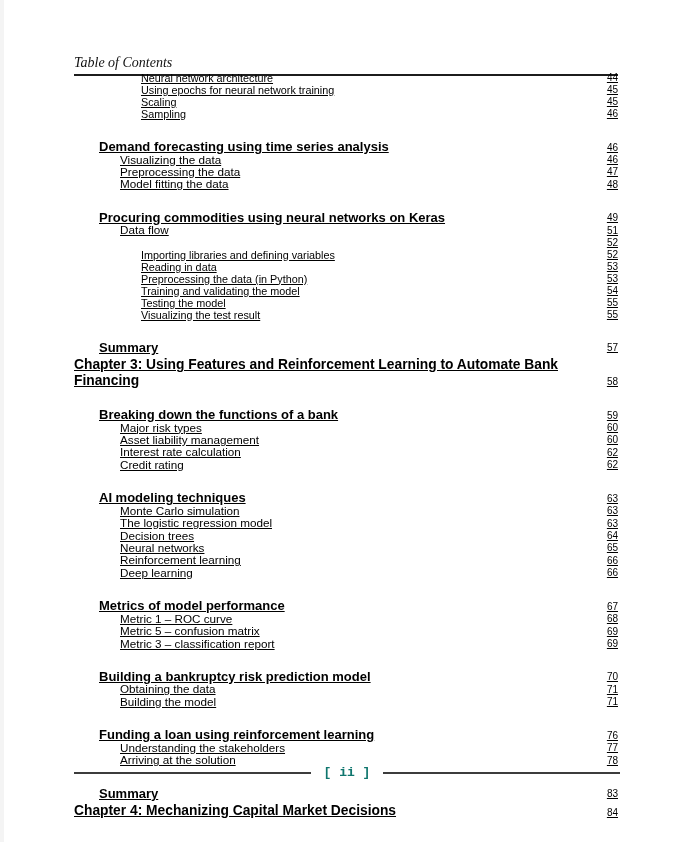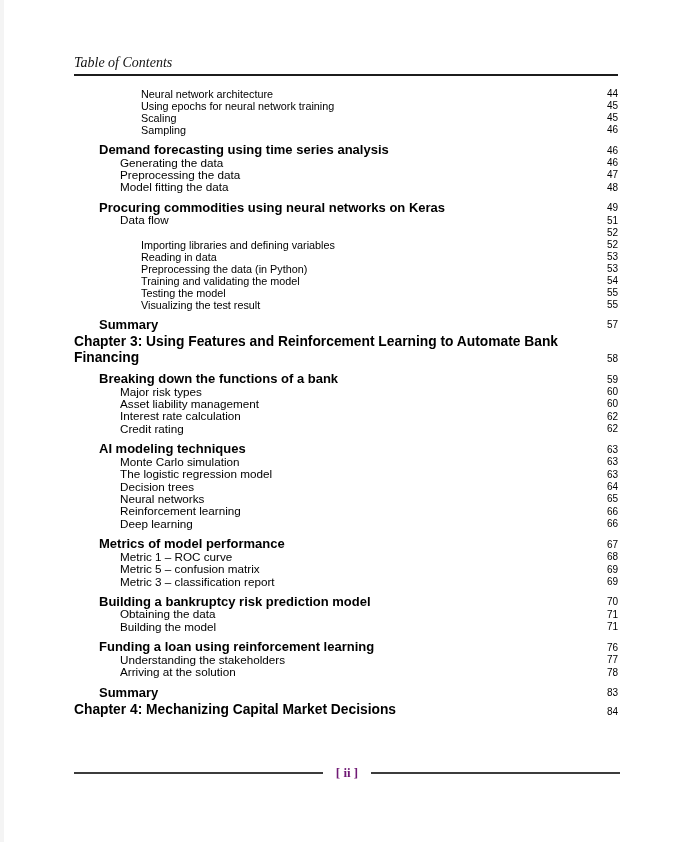--- a/index.html
+++ b/index.html
@@ -43,21 +43,22 @@
   .header-rule {
     margin-top: 4px;
     height: 2px;
     background: #1c1c1c;
   }
   
   .toc {
     position: absolute;
     left: 74px;
     right: 64px;
-    top: 88px;
+    top: 72px;
+    text-decoration: underline;
   }
   .toc-row {
     display: flex;
     align-items: flex-end;
   }
   .toc-title {
     display: block;
   }
   .toc-page {
     margin-left: auto;
@@ -72,21 +73,21 @@
     font-size: 13.8px;
     line-height: 15.5px;
     margin-top: 3px;
     margin-bottom: 1px;
   }
   .level-0 .toc-title { max-width: 512px; }
   .level-1 {
     font-weight: bold;
     font-size: 13px;
     line-height: 13.5px;
-    margin-top: 7px;
+    margin-top: 20px;
     padding-left: 25px;
     justify-content: center;
   }
   .level-2 {
     font-size: 11.7px;
     line-height: 12.4px;
     padding-left: 46px;
   }
   .level-3 {
     font-size: 10.8px;
@@ -102,25 +103,25 @@
     display: flex;
     align-items: center;
     gap: 13px;
   }
   .foot-rule {
     flex: 1;
     height: 2px;
     background: #3c3c3c;
   }
   .folio {
-    font-family: Liberation Serif, serif;
+    font-family: Liberation Mono, monospace;
     font-weight: bold;
     font-size: 13px;
     line-height: 14px;
-    color: #701a75;
+    color: #0f766e;
     white-space: nowrap;
   }
 </style>
 </head>
 <body>
 
 <div class="page">
   <div class="page-edge-left"></div>
 
   <header class="page-header">
@@ -144,21 +145,21 @@
       </div>
       <div class="toc-row level-3">
         <span class="toc-title">Sampling</span>
         <span class="toc-page">46</span>
       </div>
       <div class="toc-row level-1">
         <span class="toc-title">Demand forecasting using time series analysis</span>
         <span class="toc-page">46</span>
       </div>
       <div class="toc-row level-2">
-        <span class="toc-title">Generating the data</span>
+        <span class="toc-title">Visualizing the data</span>
         <span class="toc-page">46</span>
       </div>
       <div class="toc-row level-2">
         <span class="toc-title">Preprocessing the data</span>
         <span class="toc-page">47</span>
       </div>
       <div class="toc-row level-2">
         <span class="toc-title">Model fitting the data</span>
         <span class="toc-page">48</span>
       </div>

